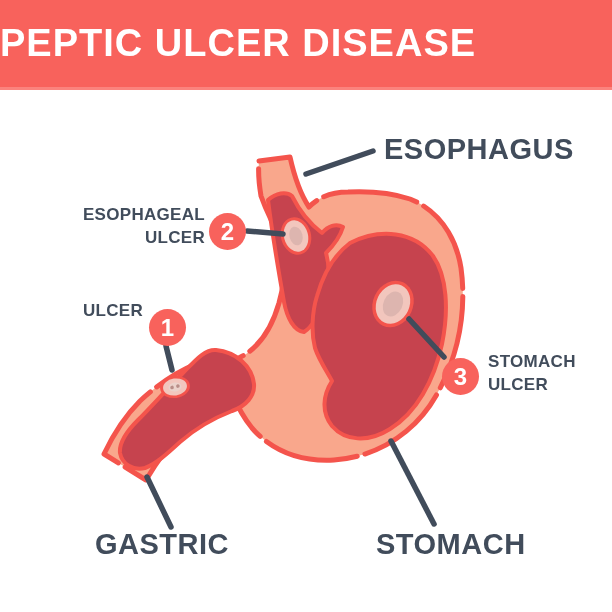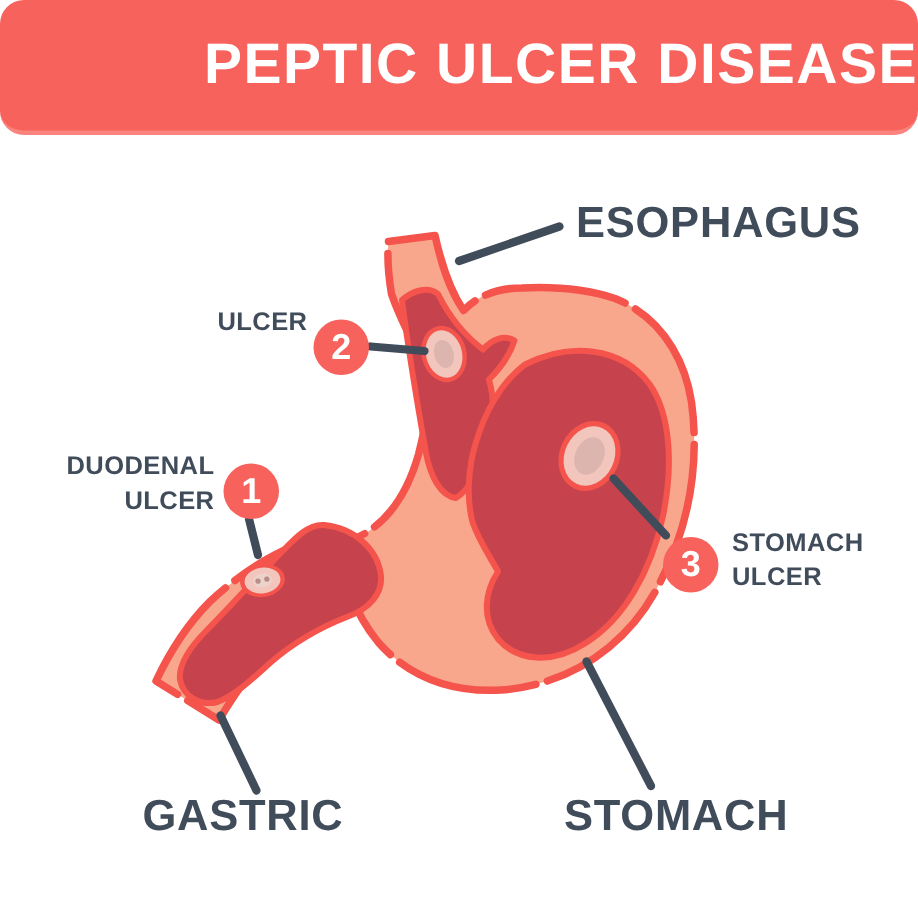--- a/index.html
+++ b/index.html
@@ -5,21 +5,21 @@
   html,body { margin:0; padding:0; background:#fff; }
   .canvas {
     position:relative; width:612px; height:612px; overflow:hidden;
     background:var(--background,#ffffff);
     font-family:"Liberation Sans", sans-serif;
   }
   .banner {
     position:absolute; top:0; left:0; width:612px; height:90px;
     background:var(--banner,#f8625c);
     border-bottom:3px solid #fb837d; box-sizing:border-box;
-    display:flex; align-items:center; justify-content:flex-end;border-radius:16px;
+    display:flex; align-items:center; justify-content:flex-start;
   }
   .banner h1 {
     margin:0; color:var(--title_text,#ffffff);
     font-size:38px; font-weight:bold; letter-spacing:1px; white-space:nowrap;
   }
   svg.art { position:absolute; left:0; top:0; width:612px; height:612px; }
   .label {
     position:absolute; color:var(--label_text,#414c5b);
     font-weight:bold; white-space:nowrap;
   }
@@ -123,24 +123,24 @@
       <path d="M147,477 L171,527"></path>
       <path d="M391,441 L434,524"></path>
     </g>
   </svg>
 
   <div class="label big" style="left:384px; top:133px;">ESOPHAGUS</div>
   <div class="label big" style="left:95px; top:528px;">GASTRIC</div>
   <div class="label big" style="left:376px; top:528px;">STOMACH</div>
 
   <div class="label small align-right" style="right:407px; top:203px;">
+    <div>ESOPHAGEAL</div>
     <div>ULCER</div>
   </div>
   <div class="label small align-right" style="right:469px; top:299px;">
-    <div>DUODENAL</div>
     <div>ULCER</div>
   </div>
   <div class="label small" style="left:488px; top:350px;">
     <div>STOMACH</div>
     <div>ULCER</div>
   </div>
 
   <div class="badge" style="left:149px; top:309px;">1</div>
   <div class="badge" style="left:209px; top:213px;">2</div>
   <div class="badge" style="left:442px; top:358px;">3</div>

